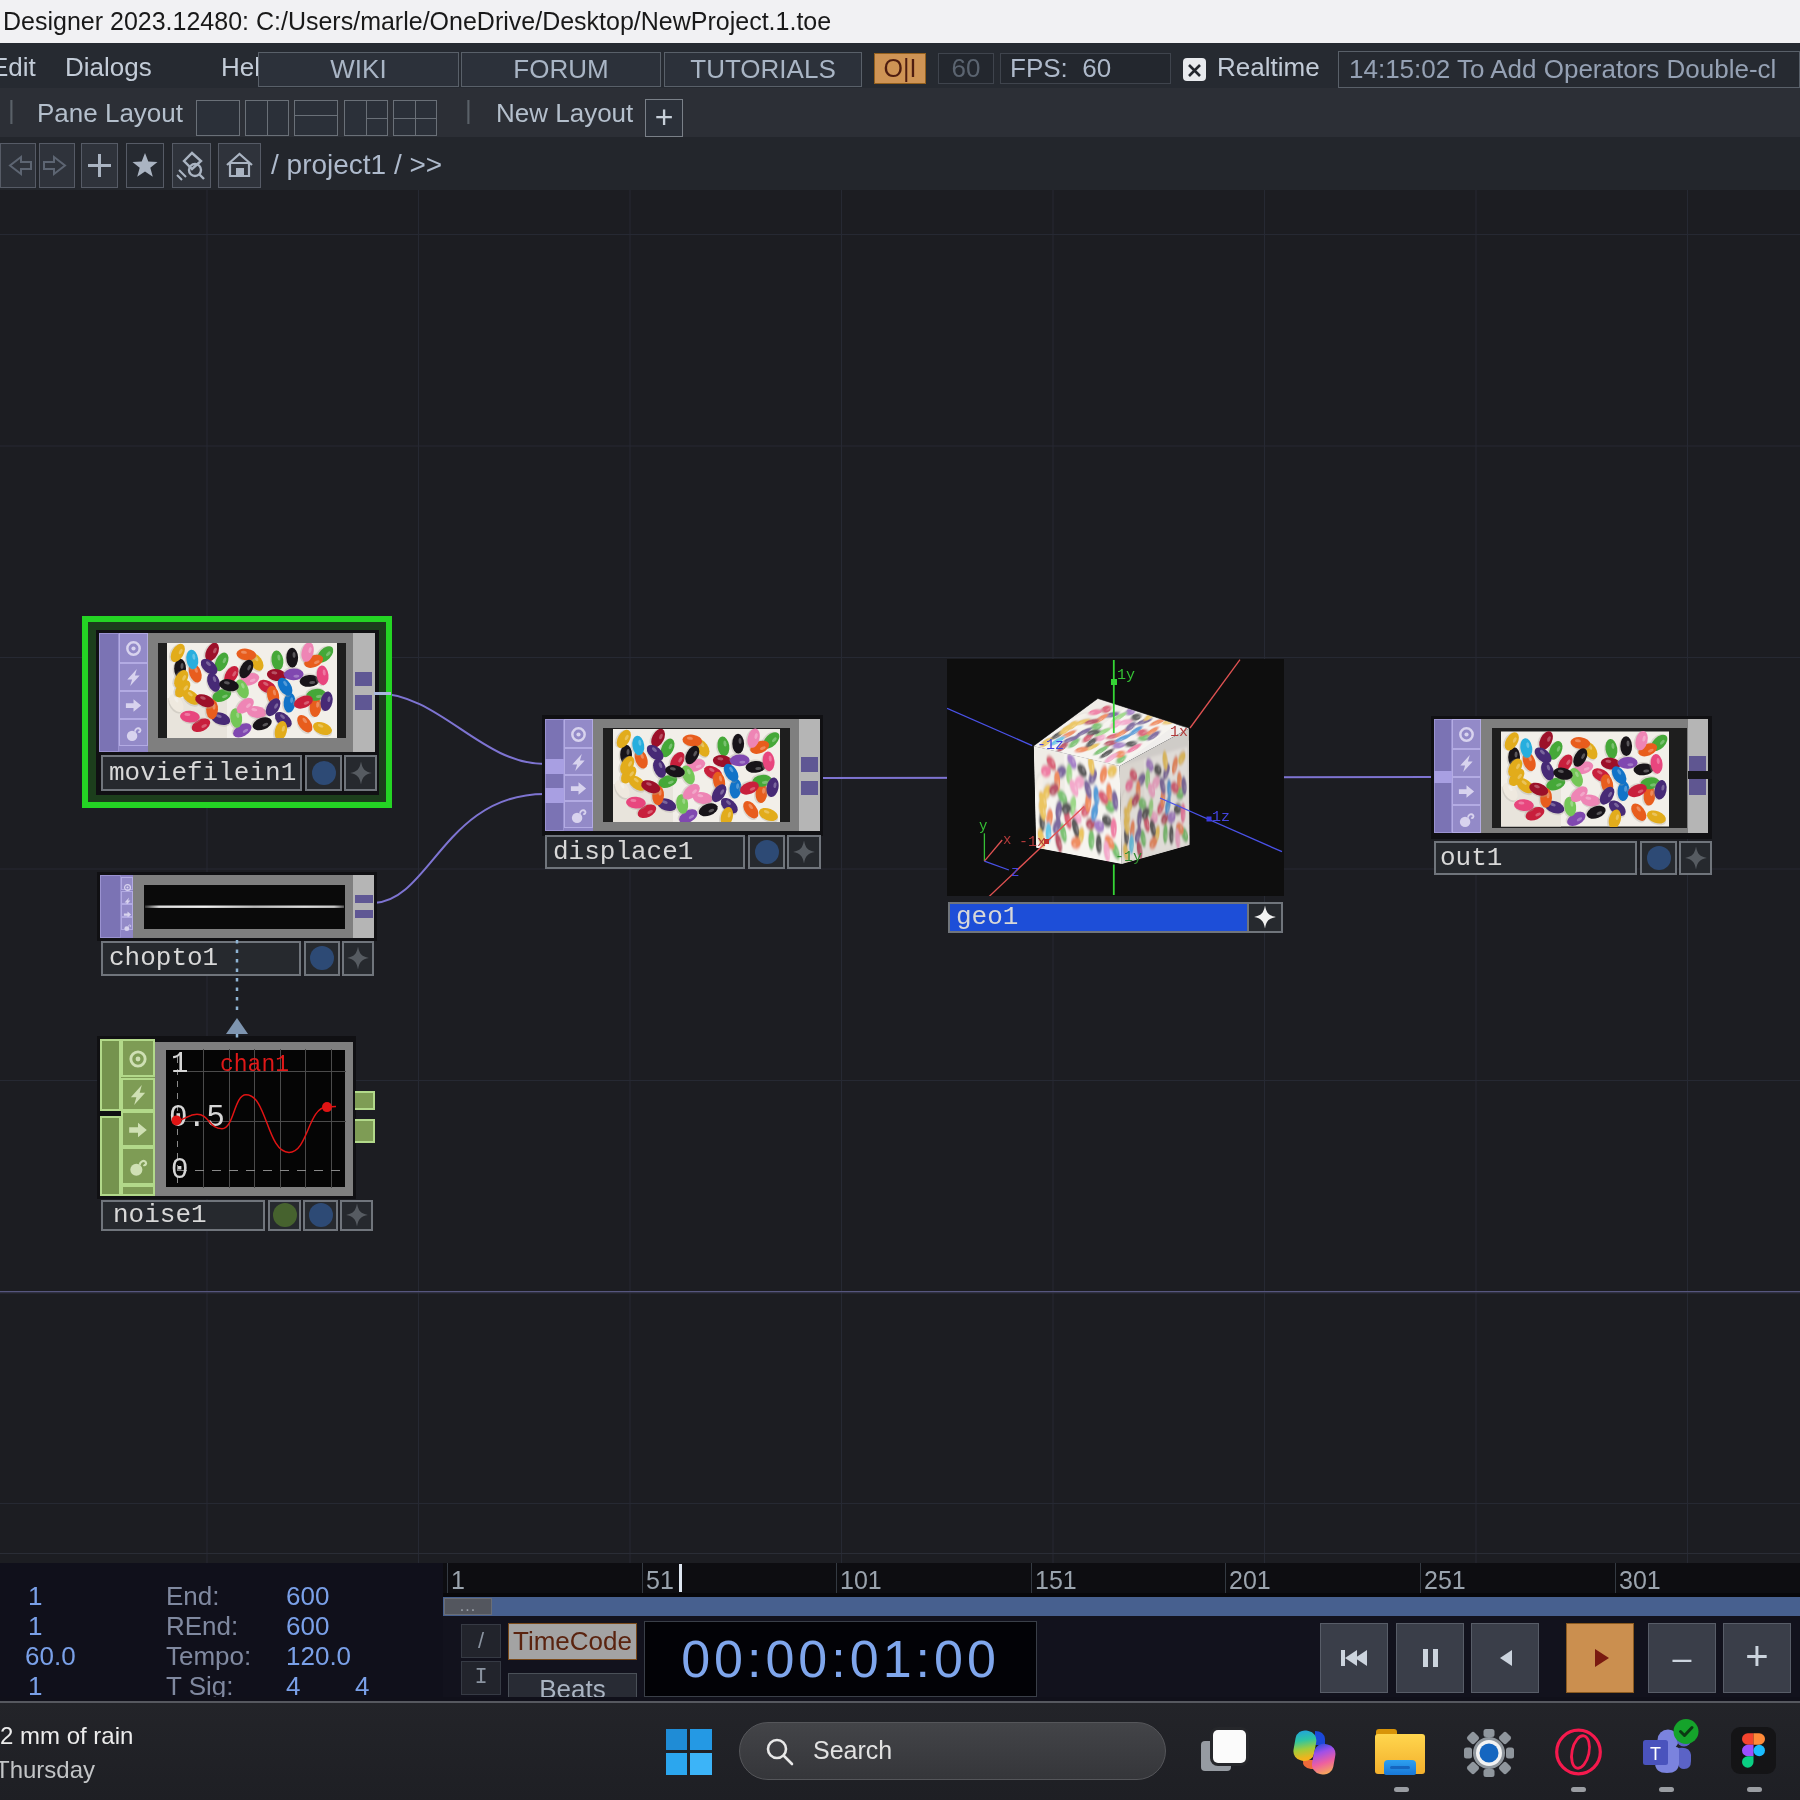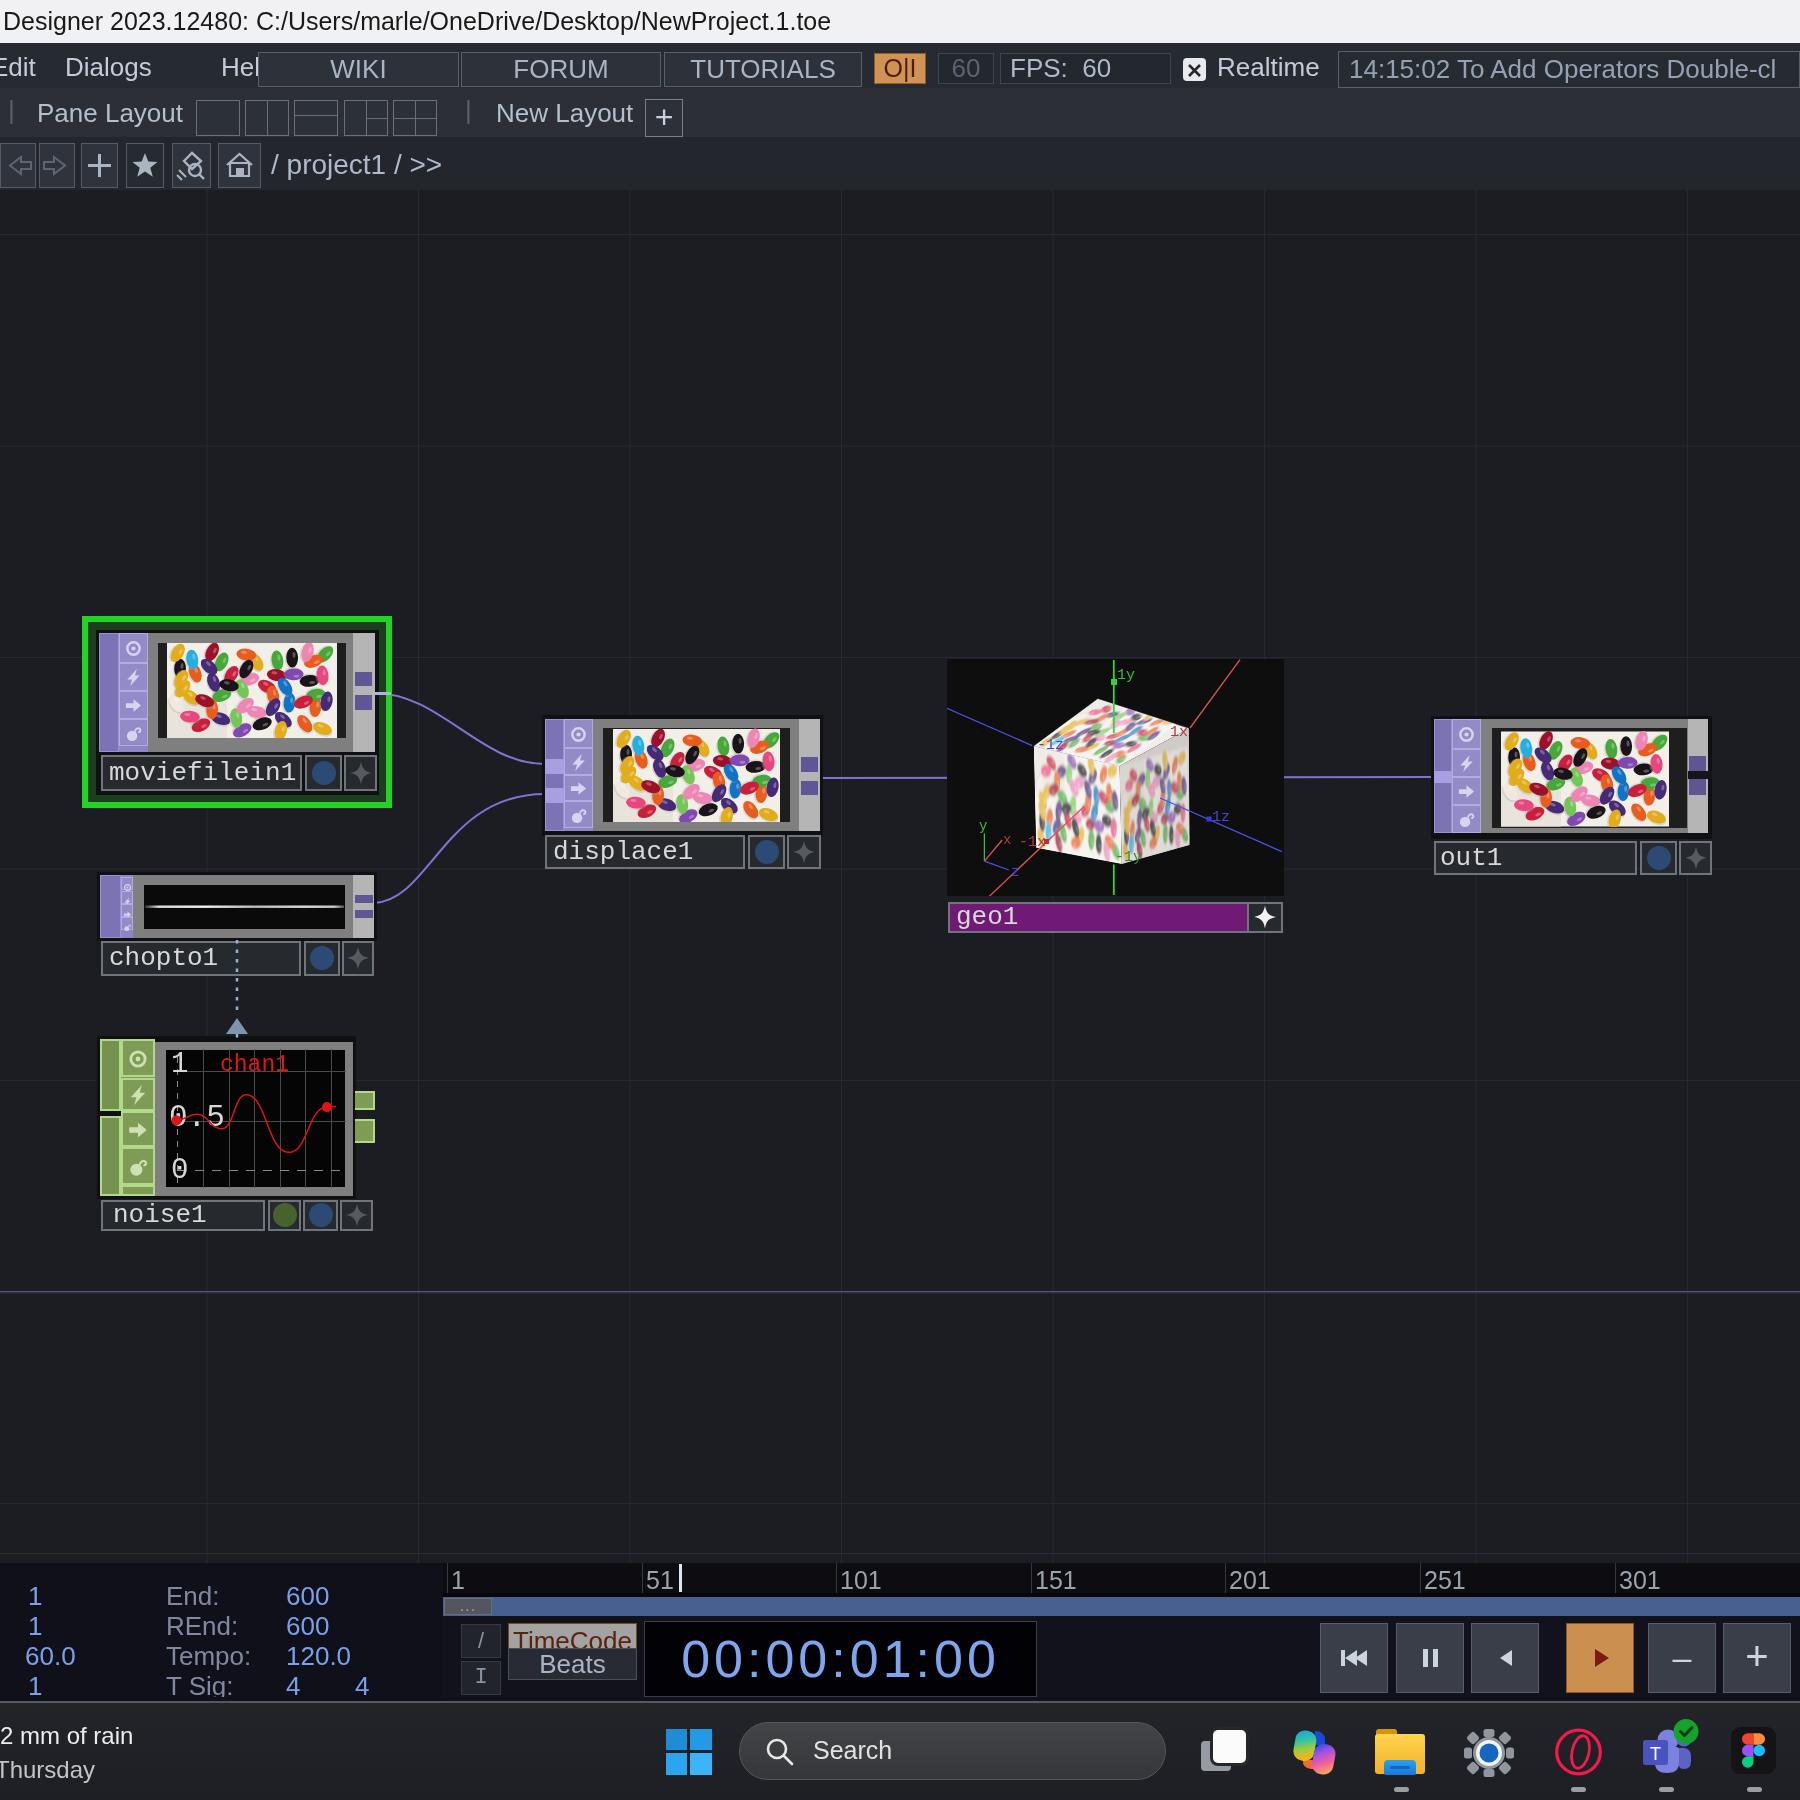--- a/index.html
+++ b/index.html
@@ -602,21 +602,21 @@
 <text x="90" y="90" fill="#4444e0" font-size="15" font-family="Liberation Mono, monospace">-1z</text>
 <text x="265" y="162" fill="#4444e0" font-size="15" font-family="Liberation Mono, monospace">1z</text>
 
 <line x1="37.4" y1="202.1" x2="37.4" y2="174.3" stroke="#35c035" stroke-width="1.3"></line>
 <line x1="37.4" y1="202.1" x2="55.2" y2="181" stroke="#e05252" stroke-width="1.3"></line>
 <line x1="37.4" y1="202.1" x2="61.9" y2="211" stroke="#4a52e8" stroke-width="1.3"></line>
 <text x="32" y="171" fill="#35c035" font-size="14" font-family="Liberation Mono, monospace">y</text>
 <text x="56" y="185" fill="#b13a3a" font-size="14" font-family="Liberation Mono, monospace">x</text>
 <text x="64" y="217" fill="#4444e0" font-size="14" font-family="Liberation Mono, monospace">z</text>
 </svg>
-<div class="abs mono" style="left:948px;top:902px;width:315px;height:31px;background:#701a75;border:2px solid #70757c;color:#d8d8d8;font-size:26px;line-height:27px;white-space:nowrap;"><span style="padding-left:6px;">geo1</span></div>
+<div class="abs mono" style="left:948px;top:902px;width:315px;height:31px;background:#1d4ed8;border:2px solid #70757c;color:#d8d8d8;font-size:26px;line-height:27px;white-space:nowrap;"><span style="padding-left:6px;">geo1</span></div>
 <div class="abs" style="left:1247px;top:902px;width:36px;height:31px;background:#26292e;border:2px solid #70757c;text-align:center;">
     <div style="margin-top:0px;"><svg width="26" height="26" viewBox="0 0 100 100">
         <path d="M50 6 C56 36 64 44 92 50 C64 56 56 64 50 94 C44 64 36 56 8 50 C36 44 44 36 50 6 Z" fill="#f2f2f2"></path>
       </svg></div>
   </div>
 <div class="abs" style="left:1431px;top:716px;width:281px;height:123px;background:#101013;"></div>
 <div class="abs" style="left:1434px;top:719px;width:18px;height:114px;background:#7b73b4;border:1px solid #9a92d0;"></div>
 <div class="abs" style="left:1434px;top:771px;width:18px;height:12px;background:#a89fe2;"></div>
 <div class="abs" style="left:1452px;top:719px;width:29px;height:114px;background:#8e85c5;"></div>
 <div class="abs" style="left:1452px;top:719px;width:29px;height:30px;background:#938ac8;border:1px solid #b3abe3;text-align:center;"><div style="margin-top:5px;display:inline-block;"><svg width="19" height="19" viewBox="0 0 20 20">
@@ -685,21 +685,21 @@
     <div class="abs" style="left:1176px;top:3px;">301</div>
     <div class="abs" style="left:236px;top:1px;width:3px;height:28px;background:#dde5f0;"></div>
   </div>
 <div class="abs" style="left:443px;top:1593px;width:1357px;height:4px;background:#07070a;"></div>
 <div class="abs" style="left:443px;top:1597px;width:1357px;height:19px;background:#47608f;"></div>
 <div class="abs" style="left:444px;top:1598px;width:48px;height:17px;background:#53565e;border:1px solid #6a6e76;color:#9aa0aa;font-size:16px;text-align:center;line-height:14px;letter-spacing:1px;">...</div>
 <div class="abs" style="left:443px;top:1616px;width:1357px;height:84px;background:#12121d;">
 <div class="abs" style="left:18px;top:8px;width:40px;height:34px;background:#22242c;border:1px solid #363a44;color:#8a93a0;font-size:22px;text-align:center;line-height:32px;">/</div>
 <div class="abs" style="left:18px;top:45px;width:40px;height:34px;background:#22242c;border:1px solid #363a44;color:#8a93a0;font-size:22px;text-align:center;line-height:32px;font-family:'Liberation Mono',monospace;">I</div>
 <div class="abs" style="left:65px;top:7px;width:129px;height:37px;background:#a3a3a3;border:1px solid #7a4a1a;color:#5a230f;font-size:26px;text-align:center;line-height:35px;">TimeCode</div>
-<div class="abs" style="left:65px;top:32px;width:129px;height:32px;background:#282b34;border:1px solid #4a5058;color:#aab4c2;font-size:26px;text-align:center;line-height:30px;">Beats</div>
+<div class="abs" style="left:65px;top:57px;width:129px;height:32px;background:#282b34;border:1px solid #4a5058;color:#aab4c2;font-size:26px;text-align:center;line-height:30px;">Beats</div>
 <div class="abs" style="left:201px;top:5px;width:393px;height:76px;background:#020206;border:1px solid #3a3f48;color:#7fa6ec;font-size:52px;text-align:center;line-height:74px;letter-spacing:4px;">00:00:01:00</div>
 </div>
 <div class="abs" style="left:1320px;top:1623px;width:68px;height:70px;background:#3a3e49;border:1px solid #585d68;text-align:center;"><svg width="66" height="68" viewBox="0 0 66 68">
       <g fill="#ccd4de">
         <rect x="20" y="26" width="4" height="16"></rect>
         <path d="M34 34 L46 26 V42 Z M24 34 L36 26 V42 Z"></path>
       </g>
     </svg></div>
 <div class="abs" style="left:1396px;top:1623px;width:68px;height:70px;background:#3a3e49;border:1px solid #585d68;text-align:center;"><svg width="66" height="68" viewBox="0 0 66 68">
       <g fill="#ccd4de">

